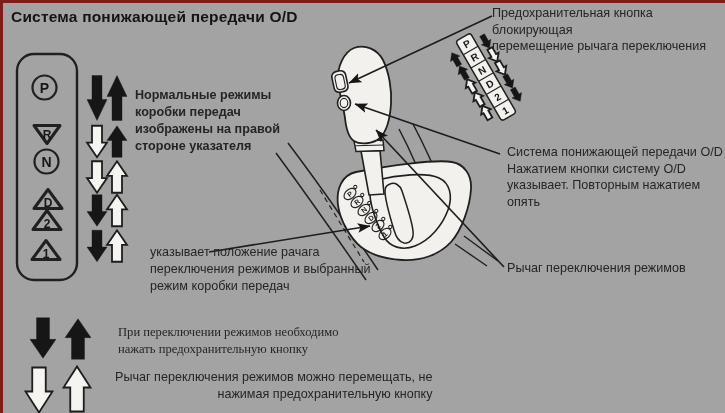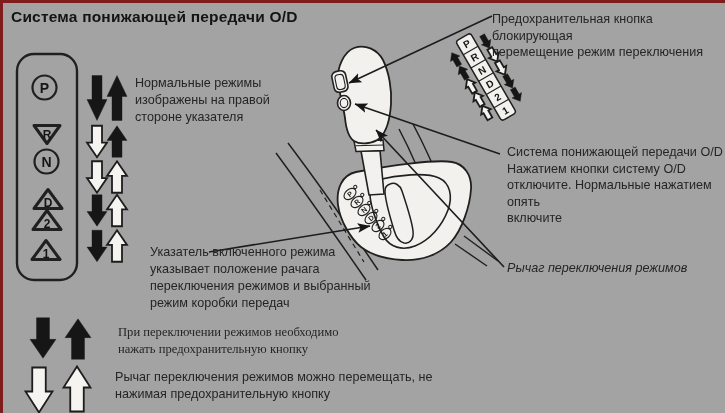--- a/index.html
+++ b/index.html
@@ -185,52 +185,51 @@
     </g>
 
     <g>
       <line x1="489" y1="13" x2="346" y2="80" class="leader" marker-end="url(#ah)"></line>
       <line x1="497" y1="151" x2="352" y2="101" class="leader" marker-end="url(#ah)"></line>
       <line x1="501" y1="264" x2="373" y2="127" class="leader" marker-end="url(#ah)"></line>
       <line x1="206" y1="249" x2="367" y2="223" class="leader" marker-end="url(#ah)"></line>
     </g>
   </svg>
 
-  <div class="ann" style="left:489px;top:8px;">
+  <div class="ann" style="left:489px;top:2px;">
     <div>Предохранительная кнопка блокирующая</div>
-    <div>перемещение режим переключения</div>
-  </div>
-
-  <div class="ann lh17" style="left:132px;top:72px;">
+    <div>перемещение рычага переключения</div>
+  </div>
+
+  <div class="ann lh17" style="left:132px;top:84px;font-weight:bold;">
     <div>Нормальные режимы</div>
+    <div>коробки передач</div>
     <div>изображены на правой</div>
     <div>стороне указателя</div>
   </div>
 
   <div class="ann" style="left:504px;top:141px;">
     <div>Система понижающей передачи O/D</div>
     <div>Нажатием кнопки систему O/D</div>
-    <div>отключите. Нормальные нажатием опять</div>
-    <div>включите</div>
+    <div>указывает. Повторным нажатием опять</div>
   </div>
 
   <div class="ann lh17" style="left:147px;top:241px;">
-    <div>Указатель включенного режима</div>
     <div>указывает положение рачага</div>
     <div>переключения режимов и выбранный</div>
     <div>режим коробки передач</div>
   </div>
 
-  <div class="ann" style="left:504px;top:257px;font-style:italic;">
+  <div class="ann" style="left:504px;top:257px;">
     <div>Рычаг переключения режимов</div>
   </div>
 
   <div class="ann lh17" style="left:115px;top:321px;font-family:Liberation Serif, serif;">
     <div>При переключении режимов необходимо</div>
     <div>нажать предохранительную кнопку</div>
   </div>
 
-  <div class="ann lh17" style="left:112px;top:366px;">
+  <div class="ann lh17" style="left:112px;top:366px;text-align:right;">
     <div>Рычаг переключения режимов можно перемещать, не</div>
     <div>нажимая предохранительную кнопку</div>
   </div>
 
 </div>
 
 </body></html>

